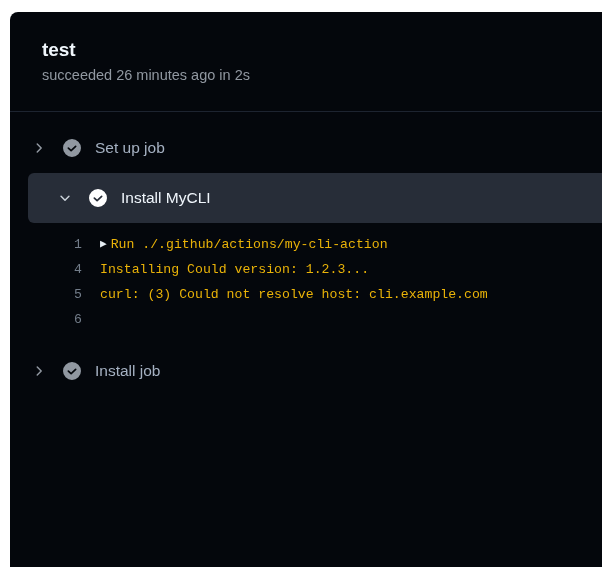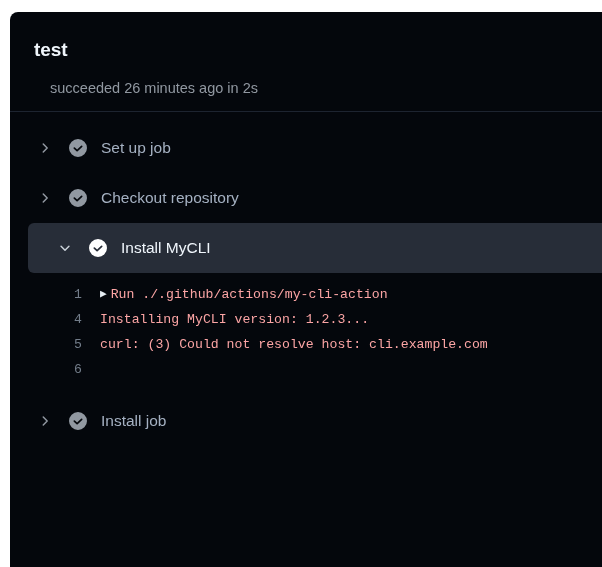--- a/index.html
+++ b/index.html
@@ -23,50 +23,50 @@
     width: 592px;
     height: 555px;
     background: #04070c;
     border-top-left-radius: 8px;
     box-sizing: border-box;
     overflow: hidden;
   }
 
   
   .job-header {
-    padding: 26px 0 16px 24px;
+    padding: 26px 0 16px 32px;
     border-bottom: 1px solid #1d2430;
     box-sizing: border-box;
     height: 100px;
   }
   .job-title {
     font-size: 19px;
     font-weight: bold;
     color: #f0f6fc;
     letter-spacing: -0.1px;
     line-height: 1.3;
     margin: 0 0 3px 0;
   }
   .job-subtitle {
     font-size: 14.5px;
     color: #9198a1;
     line-height: 1.35;
-    margin: 16px;
+    margin: 0;
   }
 
   
   .steps {
     padding-top: 11px;
   }
 
   .step {
     display: flex;
     align-items: center;
     height: 50px;
-    padding-left: 24px;
+    padding-left: 18px;
     margin-right: 0;
     box-sizing: border-box;
     cursor: pointer;
     user-select: none;
   }
   .step.expanded {
     margin-left: 18px;
     padding-left: 26px;
     background: #272d38;
     border-top-left-radius: 6px;
@@ -127,21 +127,21 @@
     box-sizing: border-box;
     user-select: none;
   }
   .log-marker {
     color: #e6edf3;
     margin-right: 4px;
     font-size: 11px;
     line-height: 25px;
   }
   .log-text {
-    color: #fca5a5;
+    color: #eab308;
     white-space: pre;
   }
 </style>
 </head>
 <body>
 
 <div class="job-panel">
 
   <div class="job-header">
     <div class="job-title">test</div>
@@ -157,81 +157,68 @@
         </svg>
       </span>
       <span class="status-icon">
         <svg width="18" height="18" viewBox="0 0 16 16">
           <path fill="#9198a1" fill-rule="evenodd" d="M8 0a8 8 0 100 16A8 8 0 008 0zm3.78 5.97a.75.75 0 00-1.06-.02L7.2 9.35 5.28 7.53a.75.75 0 10-1.03 1.09l2.45 2.32c.29.27.74.27 1.03-.01l4.03-3.9a.75.75 0 00.02-1.06z"></path>
         </svg>
       </span>
       <span class="step-label">Set up job</span>
     </div>
 
+
+    <div class="step expanded">
+      <span class="chevron">
+        <svg width="14" height="14" viewBox="0 0 16 16" fill="none">
+          <path d="M3.5 6L8 10.5L12.5 6" stroke="currentColor" stroke-width="1.7" stroke-linecap="round" stroke-linejoin="round"></path>
+        </svg>
+      </span>
+      <span class="status-icon">
+        <svg width="18" height="18" viewBox="0 0 16 16">
+          <path fill="#ffffff" fill-rule="evenodd" d="M8 0a8 8 0 100 16A8 8 0 008 0zm3.78 5.97a.75.75 0 00-1.06-.02L7.2 9.35 5.28 7.53a.75.75 0 10-1.03 1.09l2.45 2.32c.29.27.74.27 1.03-.01l4.03-3.9a.75.75 0 00.02-1.06z"></path>
+        </svg>
+      </span>
+      <span class="step-label">Install MyCLI</span>
+    </div>
+
+    <div class="log">
+
+      <div class="log-line">
+        <span class="log-num">1</span>
+        <span class="log-marker">▶</span>
+        <span class="log-text">Run ./.github/actions/my-cli-action</span>
+      </div>
+
+      <div class="log-line">
+        <span class="log-num">4</span>
+        <span class="log-text">Installing Could version: 1.2.3...</span>
+      </div>
+
+      <div class="log-line">
+        <span class="log-num">5</span>
+        <span class="log-text">curl: (3) Could not resolve host: cli.example.com</span>
+      </div>
+
+      <div class="log-line">
+        <span class="log-num">6</span>
+      </div>
+
+    </div>
+
+
     <div class="step">
       <span class="chevron">
         <svg width="14" height="14" viewBox="0 0 16 16" fill="none">
           <path d="M6 3.5L10.5 8L6 12.5" stroke="currentColor" stroke-width="1.7" stroke-linecap="round" stroke-linejoin="round"></path>
         </svg>
       </span>
       <span class="status-icon">
         <svg width="18" height="18" viewBox="0 0 16 16">
           <path fill="#9198a1" fill-rule="evenodd" d="M8 0a8 8 0 100 16A8 8 0 008 0zm3.78 5.97a.75.75 0 00-1.06-.02L7.2 9.35 5.28 7.53a.75.75 0 10-1.03 1.09l2.45 2.32c.29.27.74.27 1.03-.01l4.03-3.9a.75.75 0 00.02-1.06z"></path>
         </svg>
       </span>
-      <span class="step-label">Checkout repository</span>
-    </div>
-
-    <div class="step expanded">
-      <span class="chevron">
-        <svg width="14" height="14" viewBox="0 0 16 16" fill="none">
-          <path d="M3.5 6L8 10.5L12.5 6" stroke="currentColor" stroke-width="1.7" stroke-linecap="round" stroke-linejoin="round"></path>
-        </svg>
-      </span>
-      <span class="status-icon">
-        <svg width="18" height="18" viewBox="0 0 16 16">
-          <path fill="#ffffff" fill-rule="evenodd" d="M8 0a8 8 0 100 16A8 8 0 008 0zm3.78 5.97a.75.75 0 00-1.06-.02L7.2 9.35 5.28 7.53a.75.75 0 10-1.03 1.09l2.45 2.32c.29.27.74.27 1.03-.01l4.03-3.9a.75.75 0 00.02-1.06z"></path>
-        </svg>
-      </span>
-      <span class="step-label">Install MyCLI</span>
-    </div>
-
-    <div class="log">
-
-      <div class="log-line">
-        <span class="log-num">1</span>
-        <span class="log-marker">▶</span>
-        <span class="log-text">Run ./.github/actions/my-cli-action</span>
-      </div>
-
-      <div class="log-line">
-        <span class="log-num">4</span>
-        <span class="log-text">Installing MyCLI version: 1.2.3...</span>
-      </div>
-
-      <div class="log-line">
-        <span class="log-num">5</span>
-        <span class="log-text">curl: (3) Could not resolve host: cli.example.com</span>
-      </div>
-
-      <div class="log-line">
-        <span class="log-num">6</span>
-      </div>
-
-    </div>
-
-
-    <div class="step">
-      <span class="chevron">
-        <svg width="14" height="14" viewBox="0 0 16 16" fill="none">
-          <path d="M6 3.5L10.5 8L6 12.5" stroke="currentColor" stroke-width="1.7" stroke-linecap="round" stroke-linejoin="round"></path>
-        </svg>
-      </span>
-      <span class="status-icon">
-        <svg width="18" height="18" viewBox="0 0 16 16">
-          <path fill="#9198a1" fill-rule="evenodd" d="M8 0a8 8 0 100 16A8 8 0 008 0zm3.78 5.97a.75.75 0 00-1.06-.02L7.2 9.35 5.28 7.53a.75.75 0 10-1.03 1.09l2.45 2.32c.29.27.74.27 1.03-.01l4.03-3.9a.75.75 0 00.02-1.06z"></path>
-        </svg>
-      </span>
       <span class="step-label">Install job</span>
     </div>
 
   </div>
 </div>
 
 </body></html>

